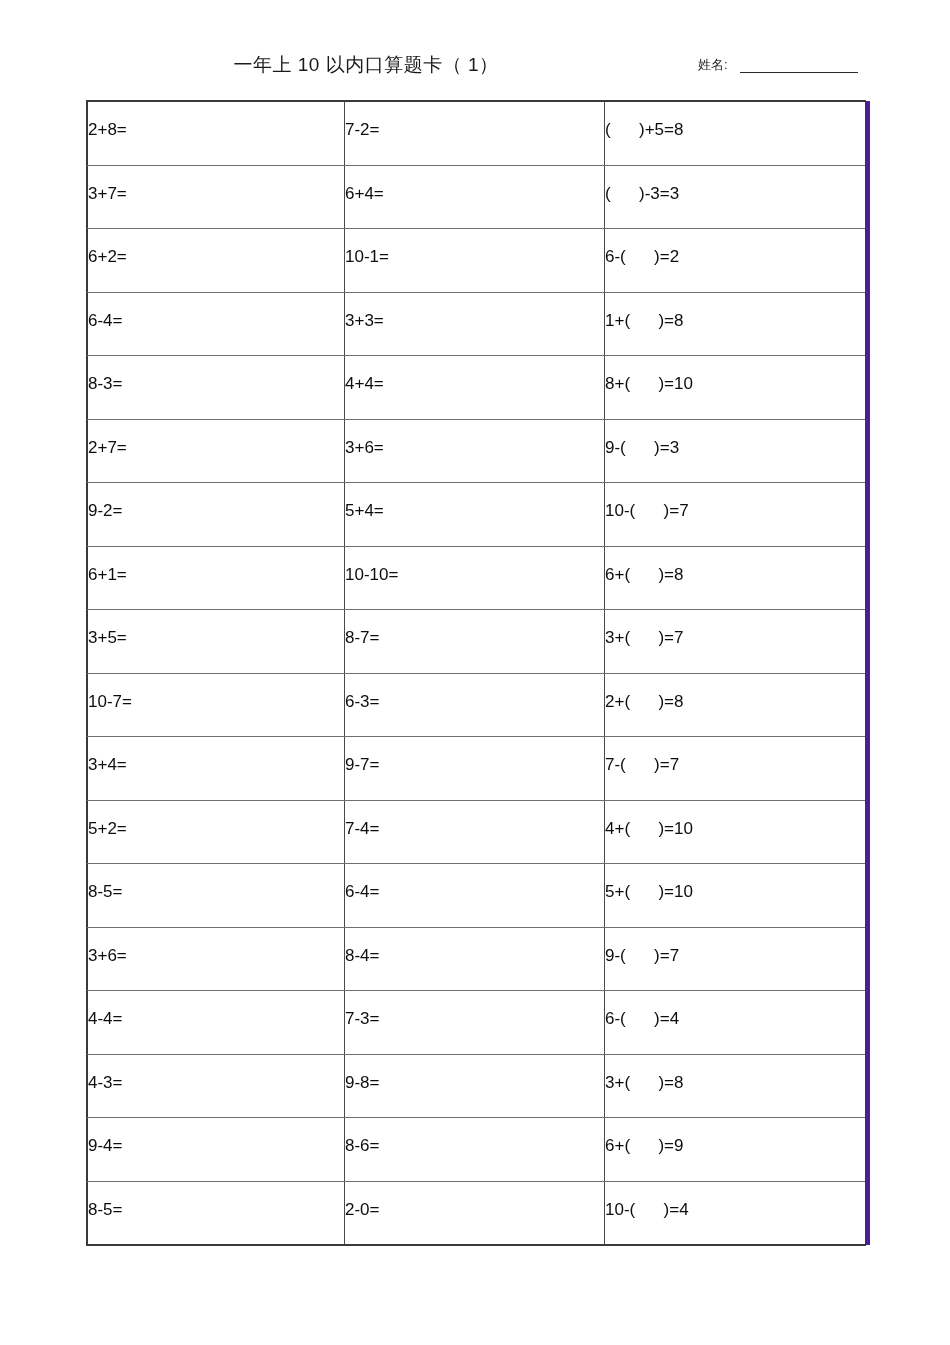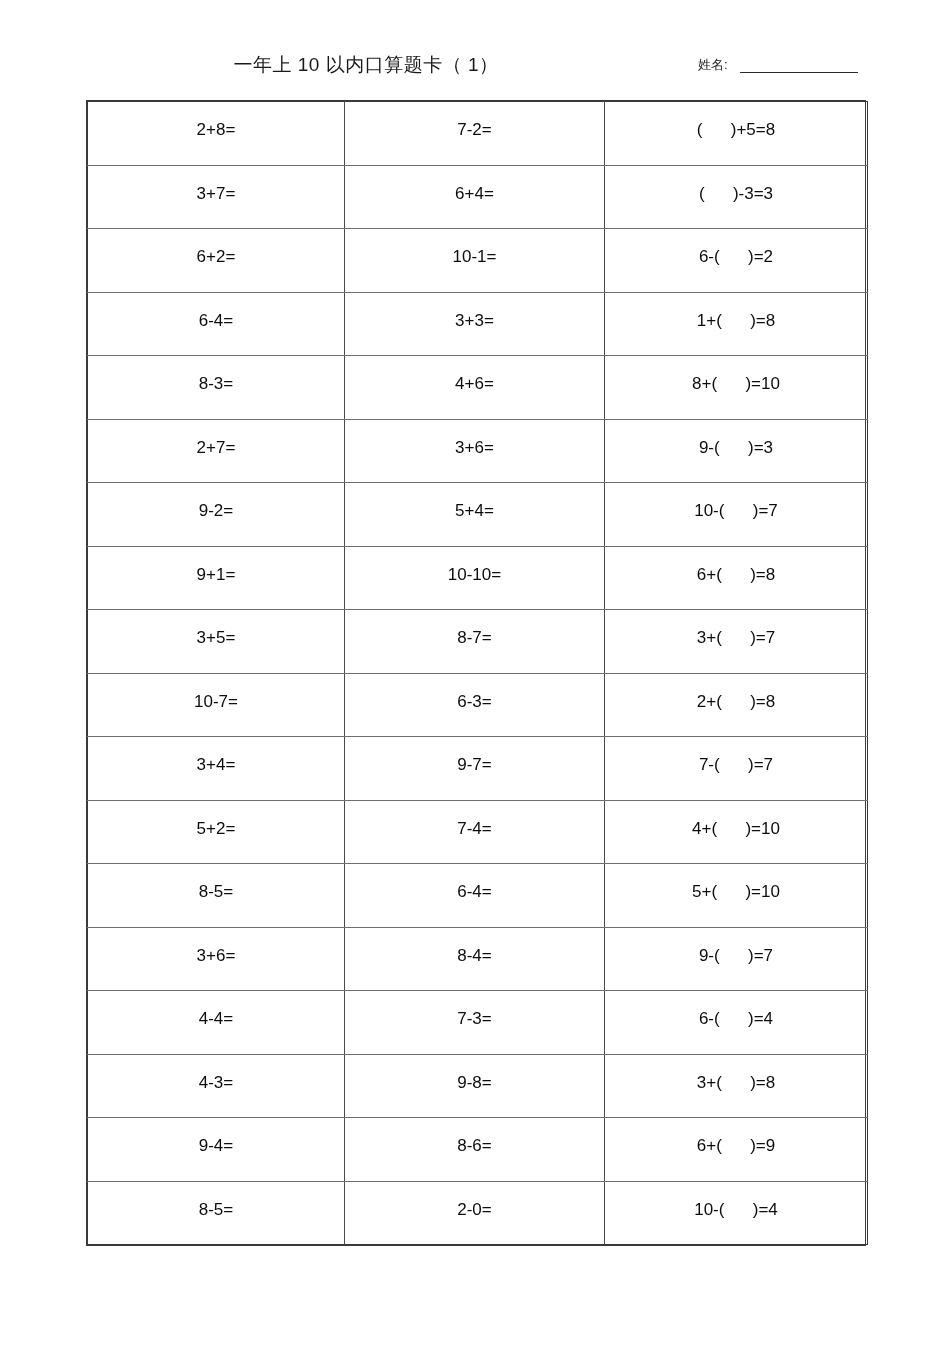--- a/index.html
+++ b/index.html
@@ -90,32 +90,31 @@
   }
   .sheet col.c1 { width: 257px; }
   .sheet col.c2 { width: 260px; }
   .sheet col.c3 { width: 263px; }
 
   .sheet td {
     border: 1px solid #4a4a4a;
     border-top-color: #6e6e6e;
     border-bottom-color: #6e6e6e;
     height: 57.3px;
-    text-align: center;
     vertical-align: middle;
     font-size: 17px;
     line-height: 20px;
     padding: 0 0 6px 0;
     white-space: pre;
     color: #0d0d0d;
   }
   .sheet tr:first-child td { border-top: 1px solid #3a3a3a; }
   .sheet tr:last-child td { border-bottom: 1px solid #3a3a3a; }
   .sheet td:first-child { border-left: 1px solid #3a3a3a; }
-  .sheet td:last-child { border-right: 1px solid #4c1d95; }
+  .sheet td:last-child { border-right: 5px solid #4c1d95; }
 </style>
 </head>
 <body>
 
 <div class="page">
 
   <div class="header">
     <div class="title">一年上 10 以内口算题卡（ 1）</div>
 
     <div class="name-block">
@@ -147,35 +146,35 @@
             <td>10-1=</td>
             <td>6-(      )=2</td>
           </tr>
           <tr>
             <td>6-4=</td>
             <td>3+3=</td>
             <td>1+(      )=8</td>
           </tr>
           <tr>
             <td>8-3=</td>
-            <td>4+6=</td>
+            <td>4+4=</td>
             <td>8+(      )=10</td>
           </tr>
           <tr>
             <td>2+7=</td>
             <td>3+6=</td>
             <td>9-(      )=3</td>
           </tr>
           <tr>
             <td>9-2=</td>
             <td>5+4=</td>
             <td>10-(      )=7</td>
           </tr>
           <tr>
-            <td>9+1=</td>
+            <td>6+1=</td>
             <td>10-10=</td>
             <td>6+(      )=8</td>
           </tr>
           <tr>
             <td>3+5=</td>
             <td>8-7=</td>
             <td>3+(      )=7</td>
           </tr>
           <tr>
             <td>10-7=</td>

